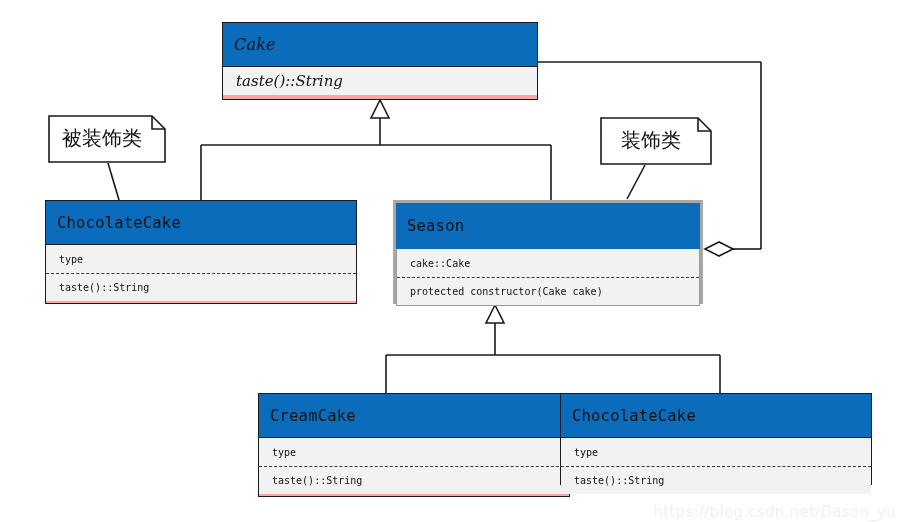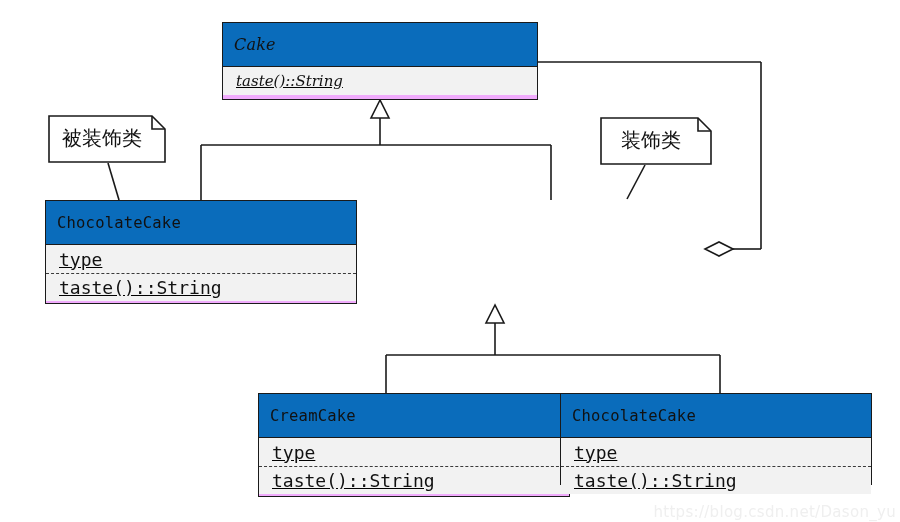--- a/index.html
+++ b/index.html
@@ -22,21 +22,21 @@
     width: 900px;
     height: 522px;
     pointer-events: none;
   }
 
   
   .uml-class {
     position: absolute;
     box-sizing: border-box;
     border: 1px solid #1a1a1a;
-    background: #f0abfc;
+    background: #fca5a5;
   }
   .uml-class.selected {
     border: 3px solid #a8a8a8;
     padding: 0;
   }
   .uml-class.selected .uml-body {
     border-left: 1px solid #9a9a9a;
     border-right: 1px solid #9a9a9a;
     border-bottom: 1px solid #9a9a9a;
   }
@@ -57,28 +57,27 @@
     height: 46px;
   }
   .uml-header.italic {
     font-style: italic;
     font-family: "DejaVu Serif", serif;
     font-size: 16px;
   }
   .uml-body {
     box-sizing: border-box;
     background: #f2f2f2;
-    text-decoration: underline;
   }
   .uml-row {
     box-sizing: border-box;
     display: flex;
     align-items: center;
     padding-left: 13px;
-    font-size: 18px;
+    font-size: 10px;
     color: #111111;
     height: 28px;
     white-space: nowrap;
   }
   .uml-row.italic {
     font-style: italic;
     font-family: "DejaVu Serif", serif;
     font-size: 15px;
   }
   .uml-row.divider {
@@ -172,20 +171,27 @@
   </div>
 
   <div class="uml-class" style="left:45px; top:200px; width:312px; height:104px;">
     <div class="uml-header">ChocolateCake</div>
     <div class="uml-body">
       <div class="uml-row">type</div>
       <div class="uml-row divider">taste()::String</div>
     </div>
   </div>
 
+  <div class="uml-class selected" style="left:393px; top:200px; width:310px; height:104px;">
+    <div class="uml-header">Season</div>
+    <div class="uml-body">
+      <div class="uml-row">cake::Cake</div>
+      <div class="uml-row divider">protected constructor(Cake cake)</div>
+    </div>
+  </div>
 
   <div class="uml-class" style="left:232px; top:393px; width:312px; height:104px;margin-left:26px;">
     <div class="uml-header">CreamCake</div>
     <div class="uml-body">
       <div class="uml-row">type</div>
       <div class="uml-row divider">taste()::String</div>
     </div>
   </div>
 
   <div class="uml-class" style="left:560px; top:393px; width:312px; height:92px;">

